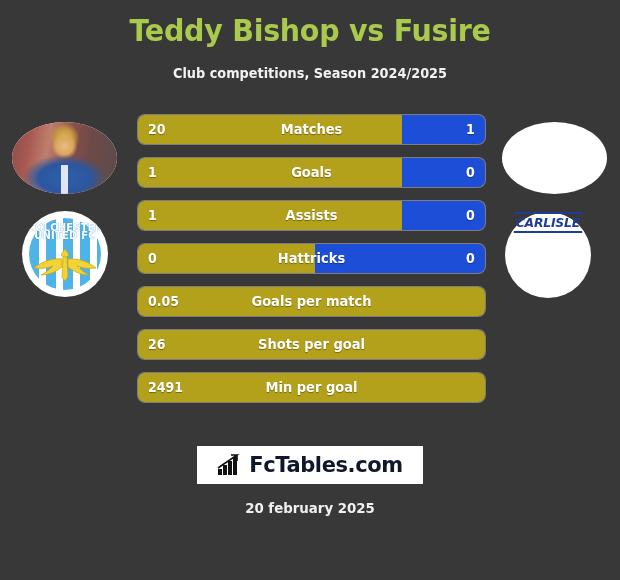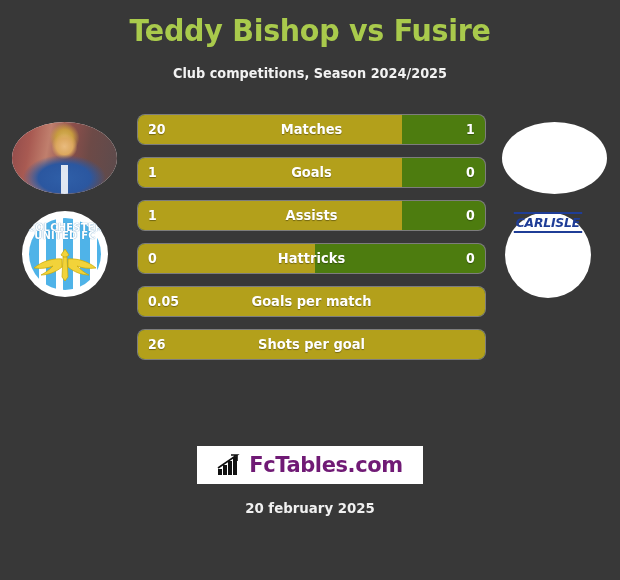--- a/index.html
+++ b/index.html
@@ -157,21 +157,21 @@
     left: 138px;
     top: 0;
     width: 347px;
   }
   .bar-row {
     position: relative;
     height: 29px;
     margin-bottom: 14px;
     border-radius: 7px;
     overflow: hidden;
-    background: #4d7c0f;
+    background: #1d4ed8;
     box-shadow: 0 0 0 1px rgba(255,255,255,0.35);
   }
   .bar-row .fill-left {
     position: absolute;
     left: 0; top: 0; bottom: 0;
     background: #b3a01b;
   }
   .bar-row .val-left,
   .bar-row .val-right,
   .bar-row .bar-label {
@@ -211,21 +211,21 @@
     display: flex;
     align-items: center;
     justify-content: center;
     gap: 6px;
   }
   .site-logo .logo-icon { display: block; }
   .site-logo .logo-text {
     font-family: "DejaVu Sans", sans-serif;
     font-weight: bold;
     font-size: 21px;
-    color: #701a75;
+    color: #0f172a;
     letter-spacing: -0.4px;
   }
   .footer-date {
     position: absolute;
     top: 500px;
     left: 0; right: 0;
     text-align: center;
     color: #f0f0f0;
     font-family: "DejaVu Sans", sans-serif;
     font-weight: bold;
@@ -296,20 +296,25 @@
       <span class="val-left">0.05</span>
       <span class="bar-label">Goals per match</span>
     </div>
 
     <div class="bar-row">
       <div class="fill-left" style="width:100%"></div>
       <span class="val-left">26</span>
       <span class="bar-label">Shots per goal</span>
     </div>
 
+    <div class="bar-row">
+      <div class="fill-left" style="width:100%"></div>
+      <span class="val-left">2491</span>
+      <span class="bar-label">Min per goal</span>
+    </div>
 
   </div>
 
   <div class="side-col right">
     <div class="photo-oval"></div>
     <div class="badge-circle">
       <span class="bc-text">CARLISLE</span>
     </div>
   </div>
 

